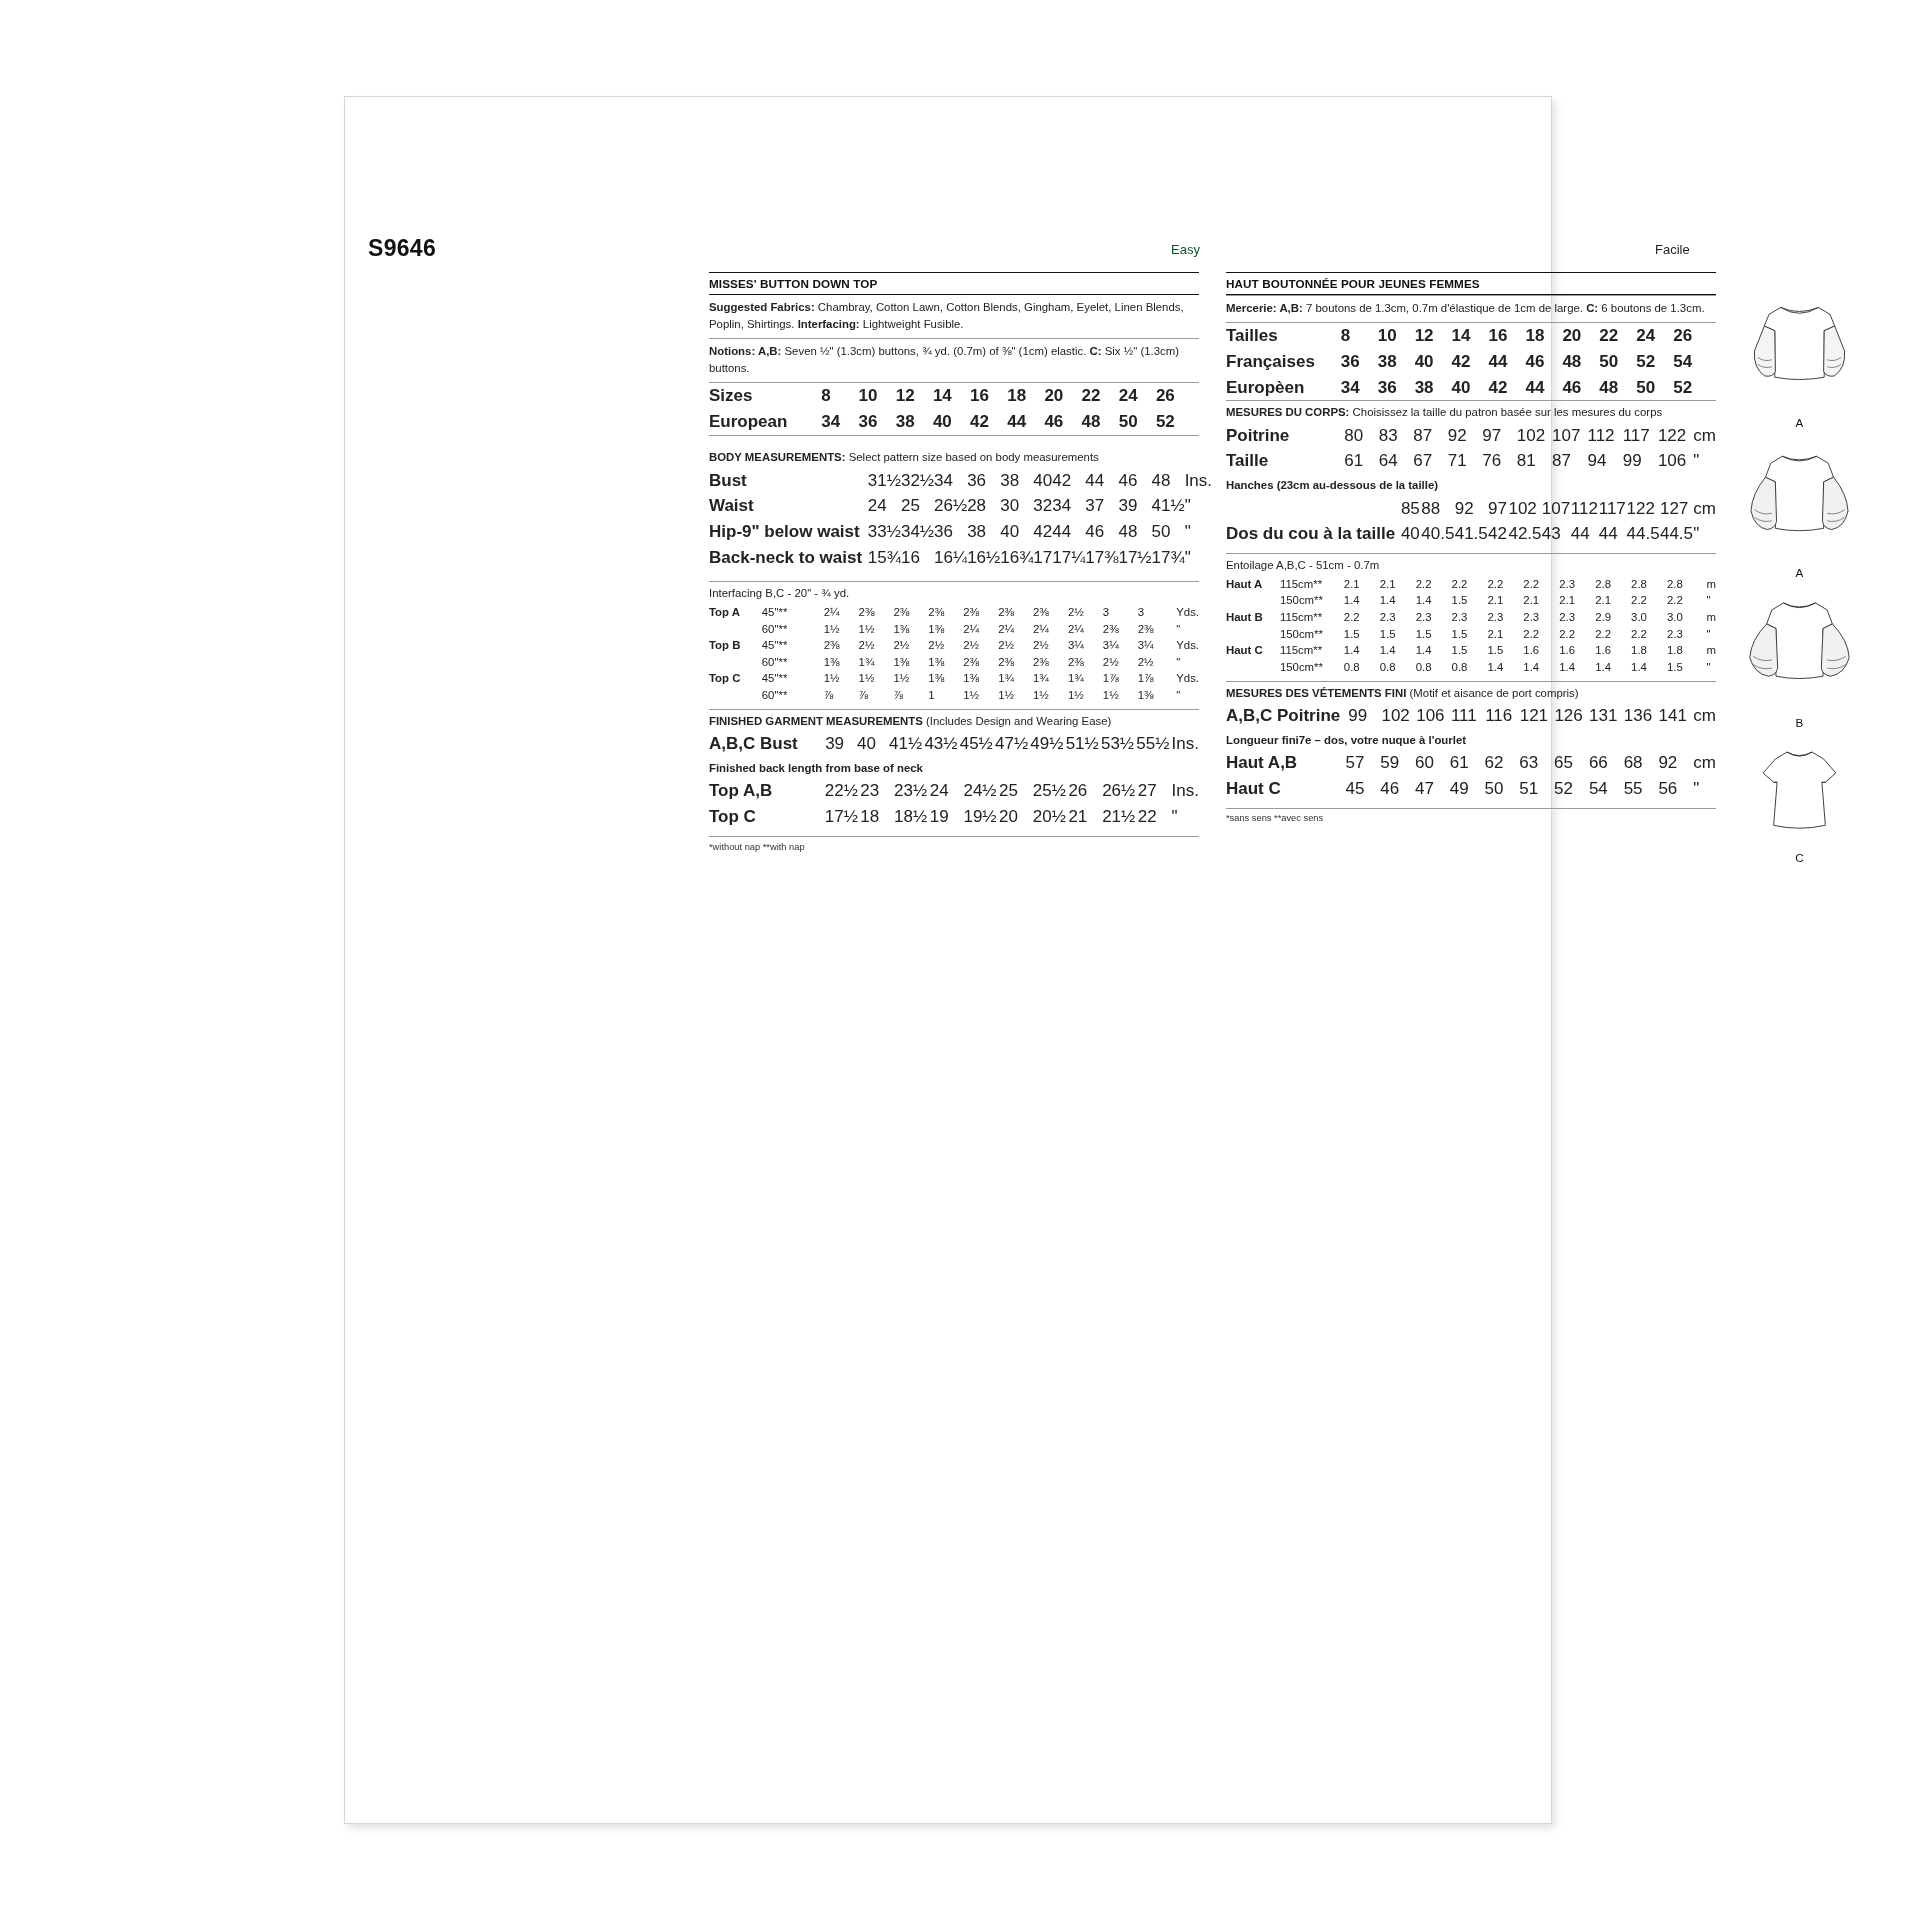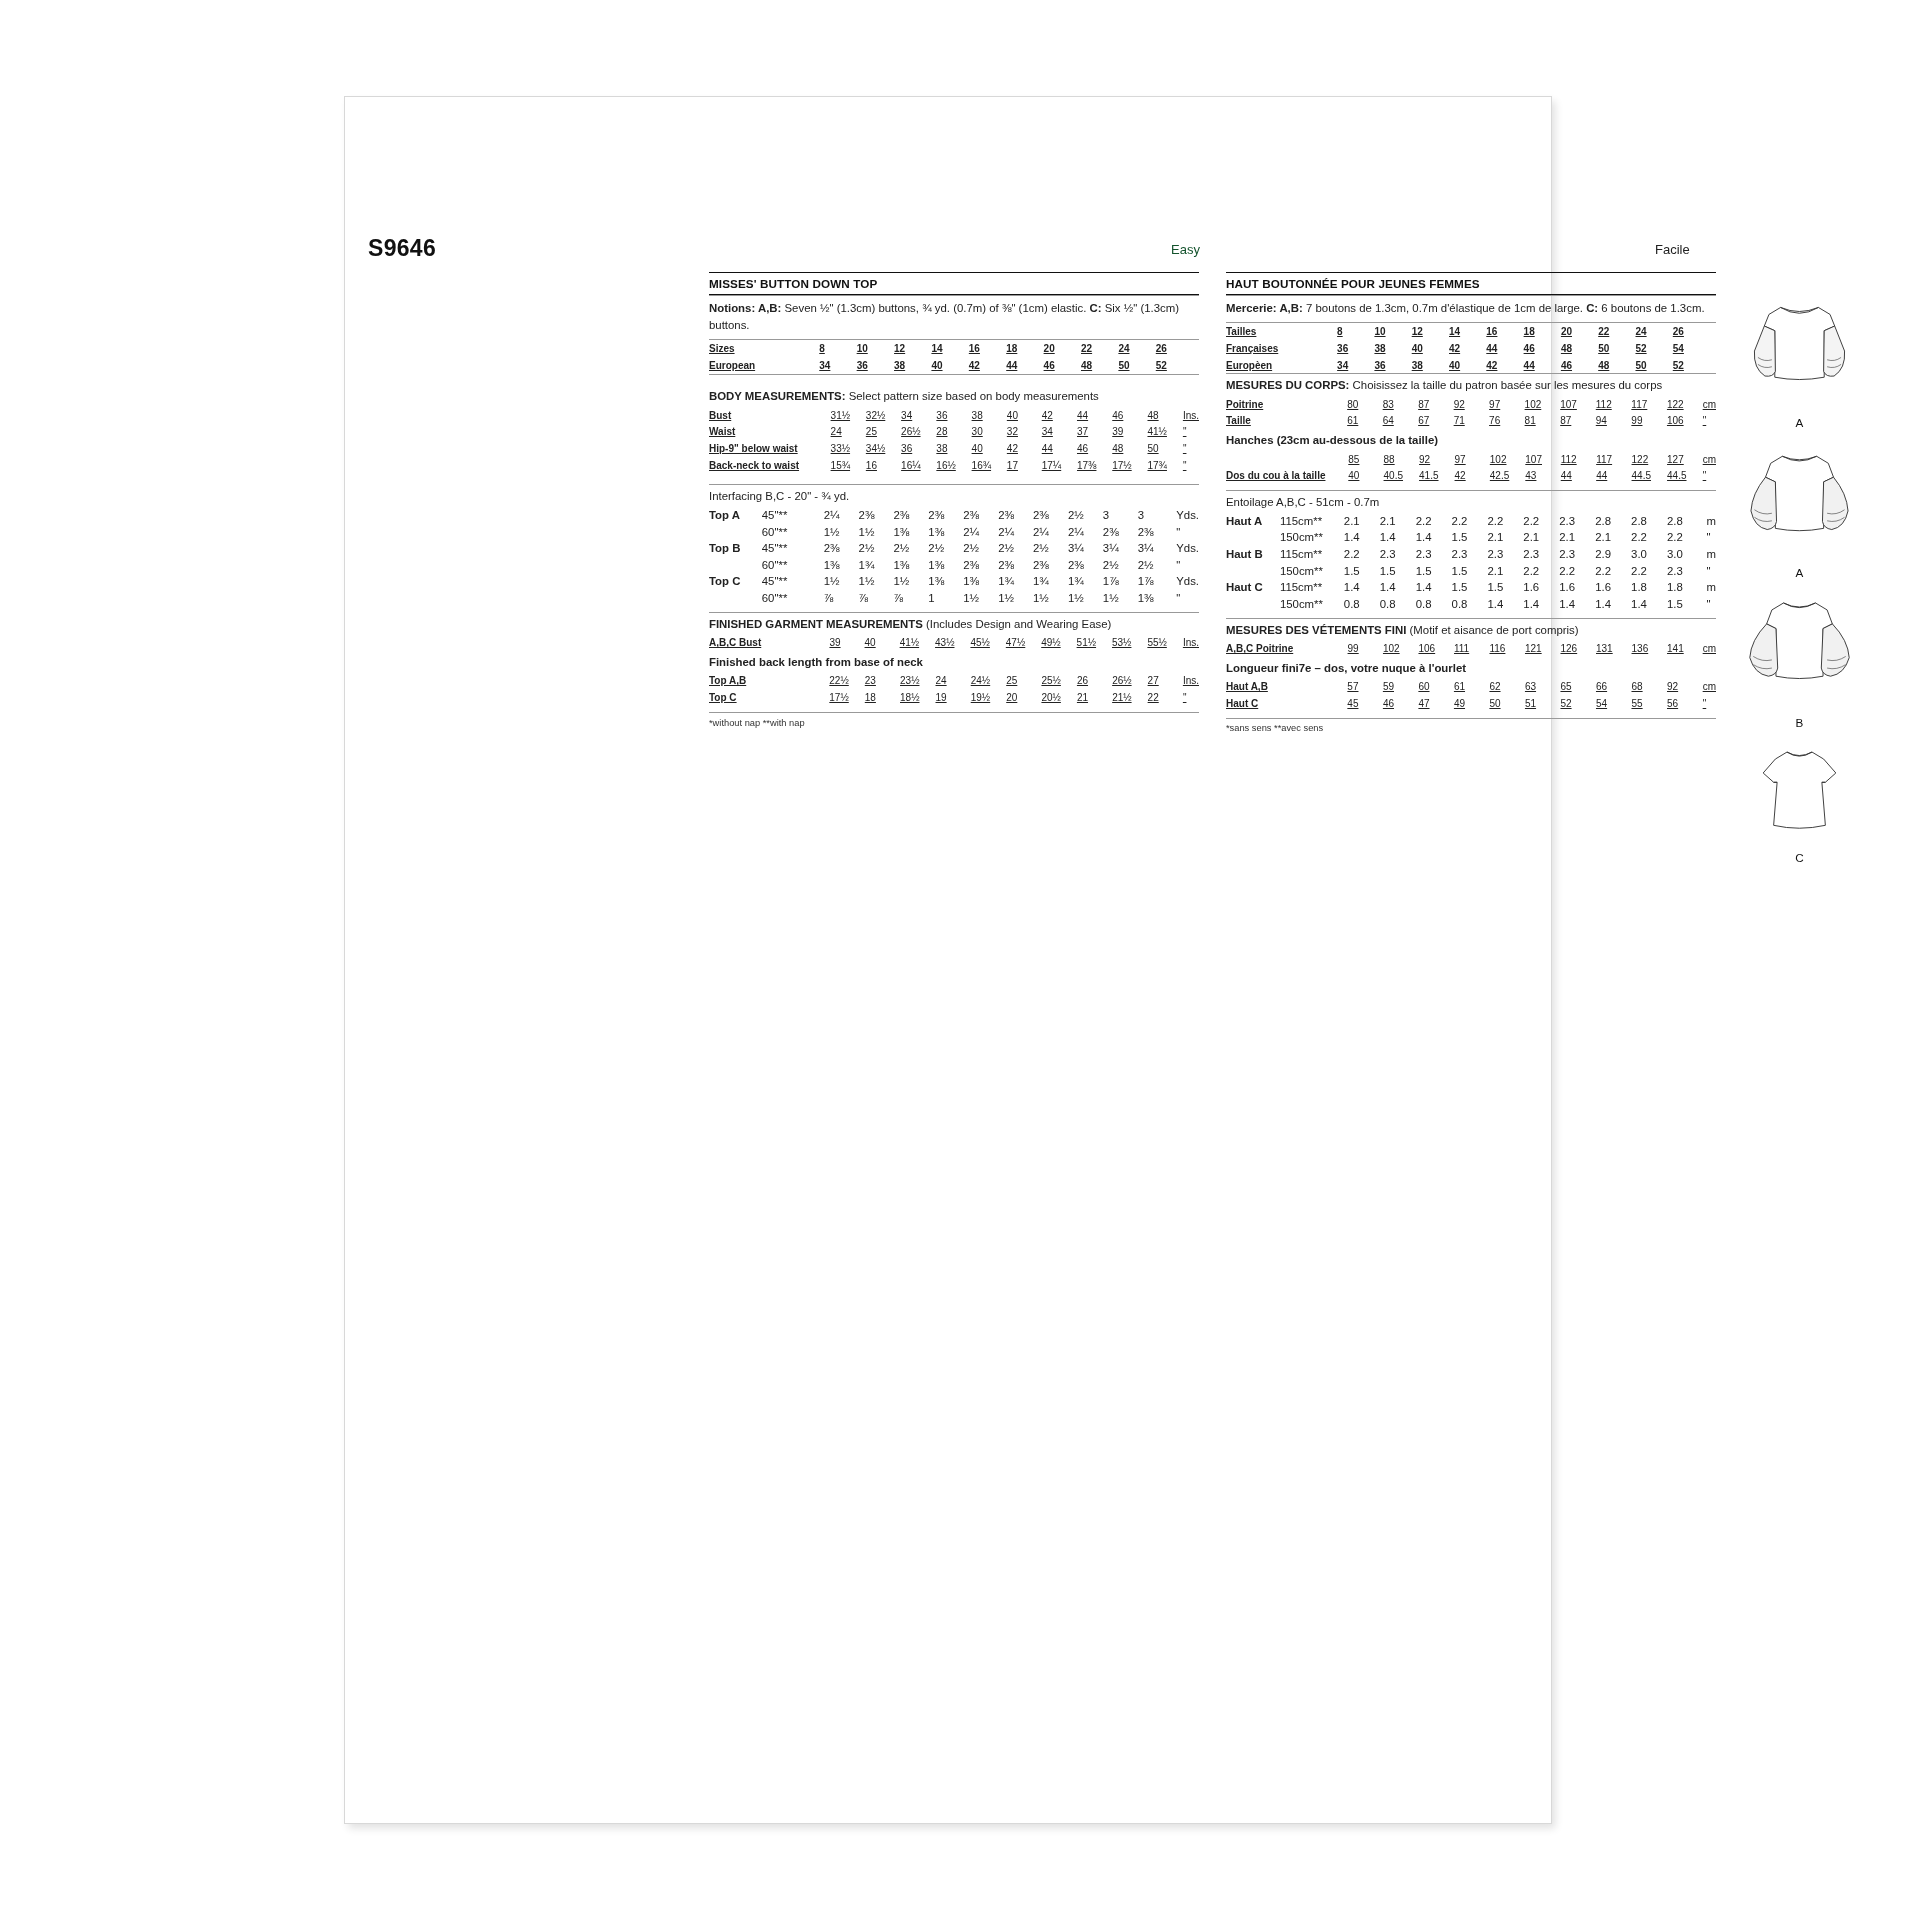--- a/index.html
+++ b/index.html
@@ -82,23 +82,22 @@
     font-size: 11.4px;
     line-height: 1.5;
     color: #222;
     padding: 4.1px 0 4.7px 0;
   }
   .para b { font-weight: bold; }
   
   table.t {
     border-collapse: collapse;
     width: 100%;
-    font-size: 10px;
+    font-size: 17px;
     color: #222;
-    text-decoration: underline;
   }
   table.t td, table.t th {
     padding: 2.9px 0 2.9px 0;
     text-align: left;
     font-weight: normal;
     white-space: nowrap;
   }
   table.t td.lbl, table.t th.lbl {
     font-weight: bold;
     padding-right: 5.8px;
@@ -159,20 +158,23 @@
 
     <div class="pattern-no">S9646</div>
     <div class="diff-en">Easy</div>
     <div class="diff-fr">Facile</div>
 
     <div class="col col-en">
       <hr class="rule">
       <div class="title">MISSES' BUTTON DOWN TOP</div>
       <hr class="rule">
 
+      <div class="para">
+        <b>Suggested Fabrics:</b><span> Chambray, Cotton Lawn, Cotton Blends, Gingham, Eyelet, Linen Blends, Poplin, Shirtings. </span><b>Interfacing:</b><span> Lightweight Fusible.</span>
+      </div>
       <hr class="rule-thin">
 
       <div class="para">
         <b>Notions: A,B:</b><span> Seven ½" (1.3cm) buttons, ¾ yd. (0.7m) of ⅜" (1cm) elastic. </span><b>C:</b><span> Six ½" (1.3cm) buttons.</span>
       </div>
       <hr class="rule-thin">
 
       <table class="t">
         <tbody>
             <tr>

